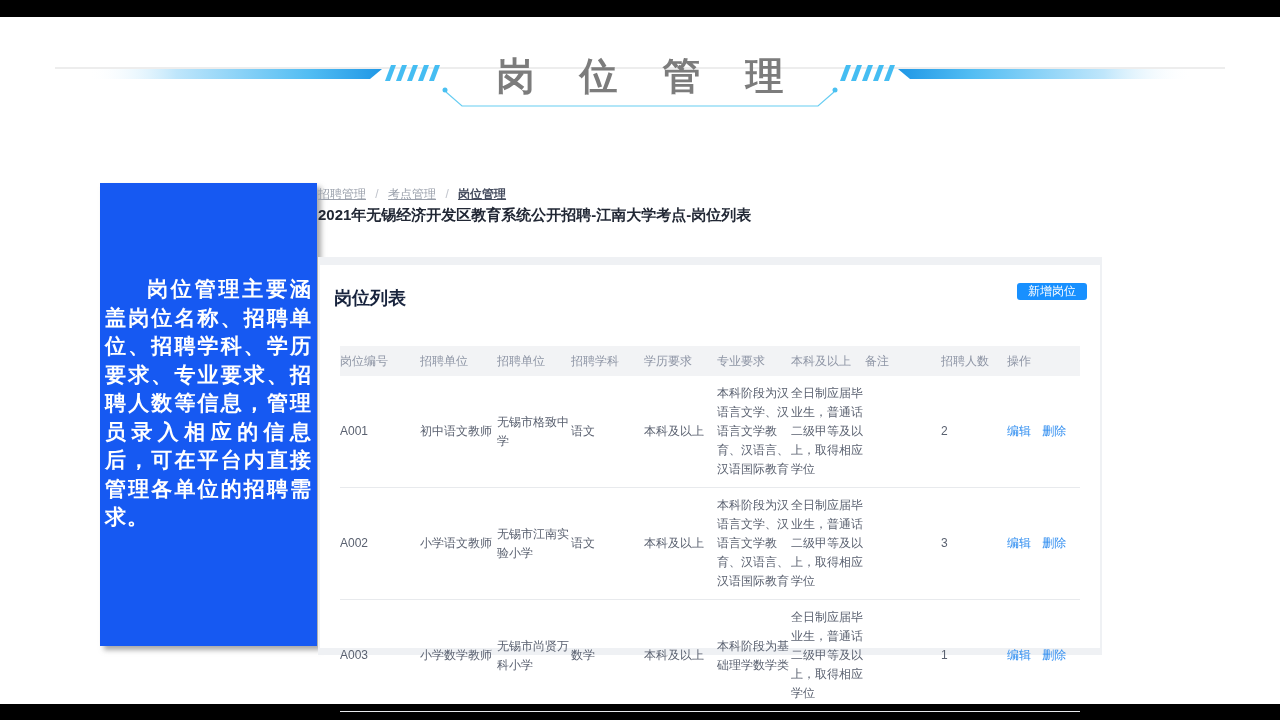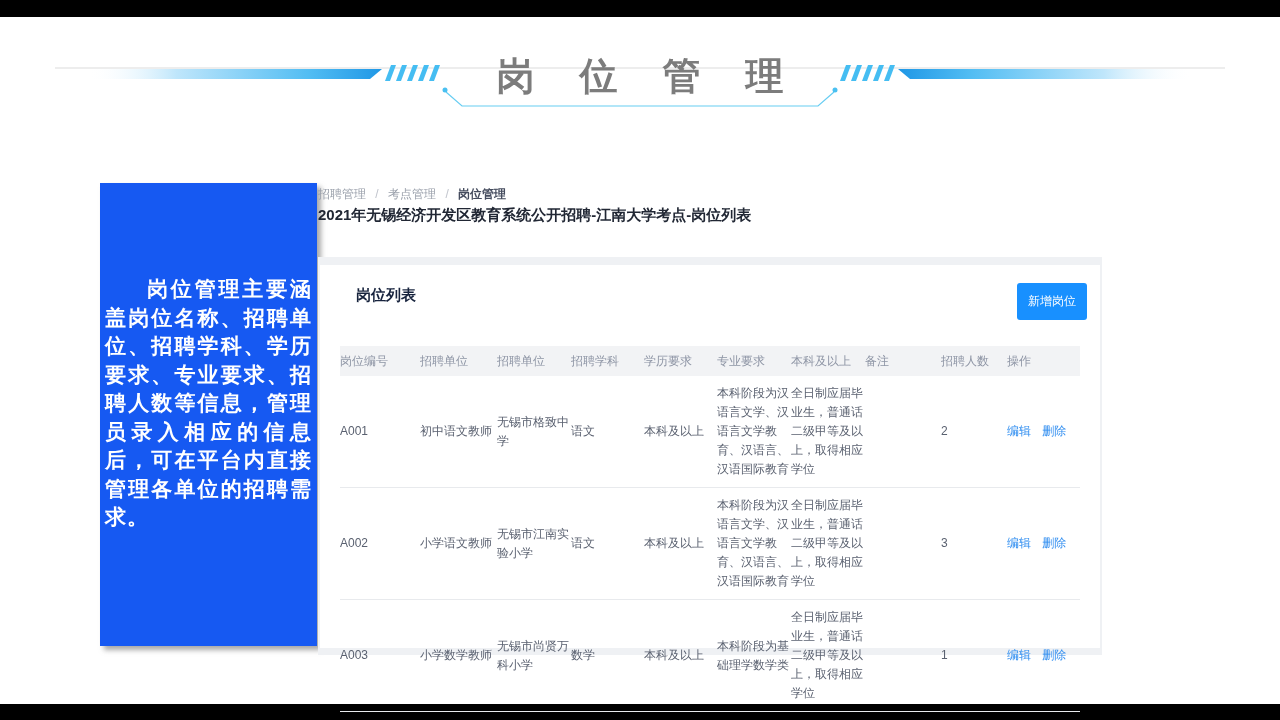--- a/index.html
+++ b/index.html
@@ -27,31 +27,31 @@
   }
   .note-text {
     padding:92px 5px 0 5px; color:#ffffff; font-weight:700;
     font-family:"Liberation Serif", serif;
     font-size:21px; line-height:28.5px; letter-spacing:1px;
     text-indent:2em; text-align:justify;
   }
 
   
   .breadcrumb { position:absolute; left:318px; top:186px; font-size:12px; color:#9aa0ab; }
-  .breadcrumb .crumb { color:#9aa0ab; }
+  .breadcrumb .crumb { color:#9aa0ab;text-decoration:underline; }
   .breadcrumb .sep { margin:0 6px; color:#c0c4cc; }
   .breadcrumb .crumb.current { color:#454c5e; font-weight:700; }
   .page-title { position:absolute; left:318px; top:206px; font-size:15px; font-weight:700; color:#212734;text-align:center; }
 
   .content-bg { position:absolute; left:318px; top:257px; width:784px; height:398px; background:#eff1f4; }
   .card { position:absolute; left:320px; top:265px; width:780px; height:383px; background:#ffffff; }
   .card-header { position:relative; height:58px; }
-  .card-title { position:absolute; left:36px; top:21px; font-size:15px; font-weight:700; color:#17233d; }
+  .card-title { position:absolute; left:14px; top:21px; font-size:18px; font-weight:700; color:#17233d; }
   .add-btn {
-    position:absolute; right:13px; top:18px; height:37px; padding:0 11px;
+    position:absolute; right:13px; top:18px; height:17px; padding:0 11px;
     background:#1890ff; color:#fff; border:none; border-radius:3px;
     font-size:12px; font-family:"Liberation Sans", sans-serif; cursor:pointer;
   }
 
   table.positions { margin-left:20px; width:740px; border-collapse:collapse; table-layout:fixed; font-size:12px;margin-top:23px; }
   table.positions th {
     height:30px; background:#f2f3f5; color:#8e95a5; font-weight:400;
     text-align:left; padding:0; white-space:nowrap; overflow:hidden;
   }
   table.positions td {

